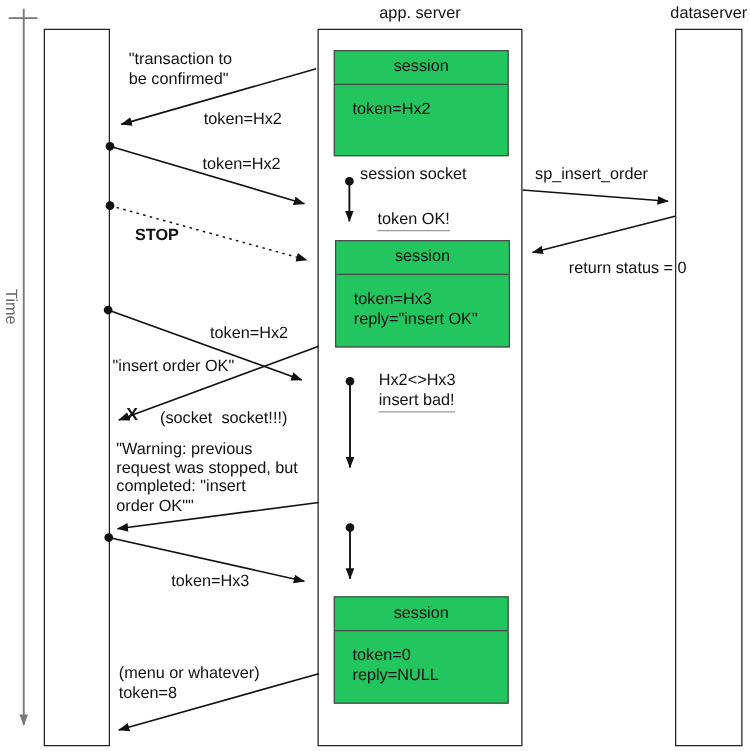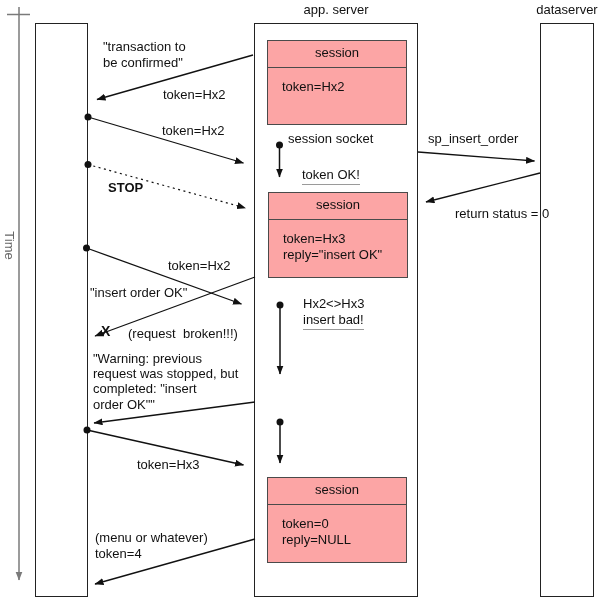--- a/index.html
+++ b/index.html
@@ -5,21 +5,21 @@
   html,body{margin:0;padding:0;background:#fff;}
   #stage{
     position:relative;width:600px;height:601px;background:#fff;overflow:hidden;
     font-family:"Liberation Sans",sans-serif;font-size:13px;color:#111;
   }
   .lbl{position:absolute;white-space:pre-wrap;line-height:15.5px;}
   .ctr{text-align:center;}
   .bold{font-weight:bold;}
   .ul{display:inline-block;border-bottom:1px solid #9a9a9a;padding-bottom:1px;}
   .lifeline{position:absolute;border:1.5px solid #222;background:#fff;box-sizing:border-box;}
-  .session{position:absolute;border:1.5px solid #4a4a4a;background:#fca5a5;box-sizing:border-box;}
+  .session{position:absolute;border:1.5px solid #4a4a4a;background:#22c55e;box-sizing:border-box;}
   .session .hdr{height:22px;border-bottom:1.5px solid #4a4a4a;text-align:center;padding-top:4px;box-sizing:content-box;}
   .session .body{padding:11px 4px 0 14px;line-height:15.5px;white-space:pre-wrap;}
   svg{position:absolute;left:0;top:0;}
   .timelbl{position:absolute;left:-14px;top:238px;width:46px;text-align:center;
     transform:rotate(90deg);color:#666;}
   .xmark{position:absolute;left:101px;top:323px;font-weight:bold;font-size:14px;}
 </style>
 </head>
 <body>
 
@@ -86,29 +86,29 @@
     <div class="body"><span>token=0</span><br><span>reply=NULL</span></div>
   </div>
 
   <div class="lbl" style="left:103px;top:39px;">"transaction to
 be confirmed"</div>
   <div class="lbl" style="left:163px;top:87px;">token=Hx2</div>
   <div class="lbl" style="left:162px;top:123px;">token=Hx2</div>
   <div class="lbl bold" style="left:84px;top:180px;margin-left:24px;">STOP</div>
   <div class="lbl" style="left:168px;top:258px;">token=Hx2</div>
   <div class="lbl" style="left:90px;top:285px;">"insert order OK"</div>
-  <div class="lbl" style="left:128px;top:326px;">(request  broken!!!)</div>
+  <div class="lbl" style="left:128px;top:326px;">(socket  socket!!!)</div>
   <div class="xmark">X</div>
   <div class="lbl" style="left:288px;top:131px;">session socket</div>
   <div class="lbl" style="left:302px;top:167px;"><span class="ul">token OK!</span></div>
   <div class="lbl" style="left:303px;top:296px;">Hx2&lt;&gt;Hx3</div>
   <div class="lbl" style="left:303px;top:312px;"><span class="ul">insert bad!</span></div>
   <div class="lbl" style="left:93px;top:351px;width:168px;line-height:15.2px;">"Warning: previous
 request was stopped, but
 completed: "insert
 order OK""</div>
   <div class="lbl" style="left:137px;top:457px;">token=Hx3</div>
   <div class="lbl" style="left:95px;top:530px;">(menu or whatever)
-token=4</div>
+token=8</div>
   <div class="lbl" style="left:428px;top:131px;">sp_insert_order</div>
   <div class="lbl" style="left:437px;top:206px;padding-left:18px;">return status = 0</div>
 
 </div>
 
 </body></html>

